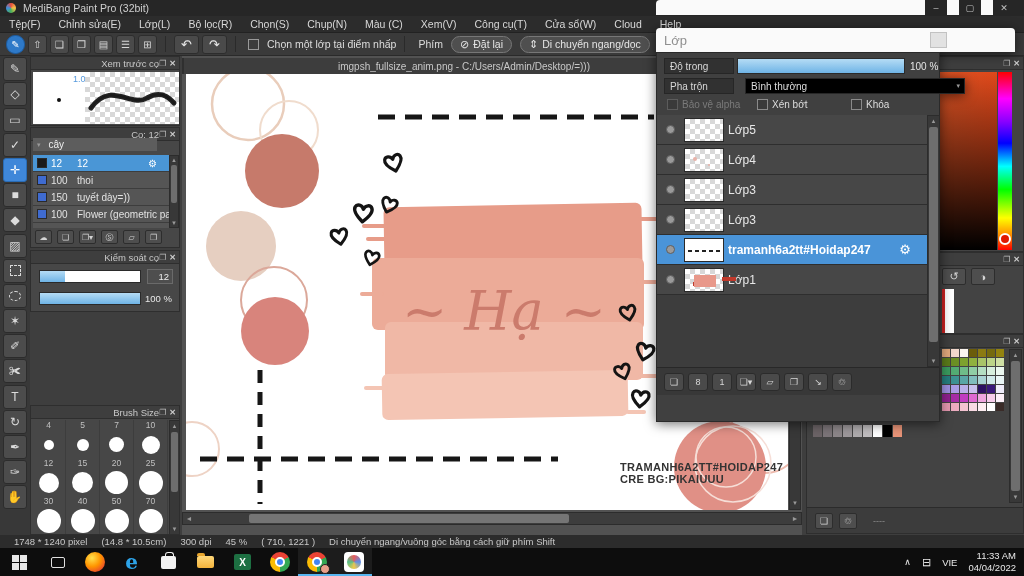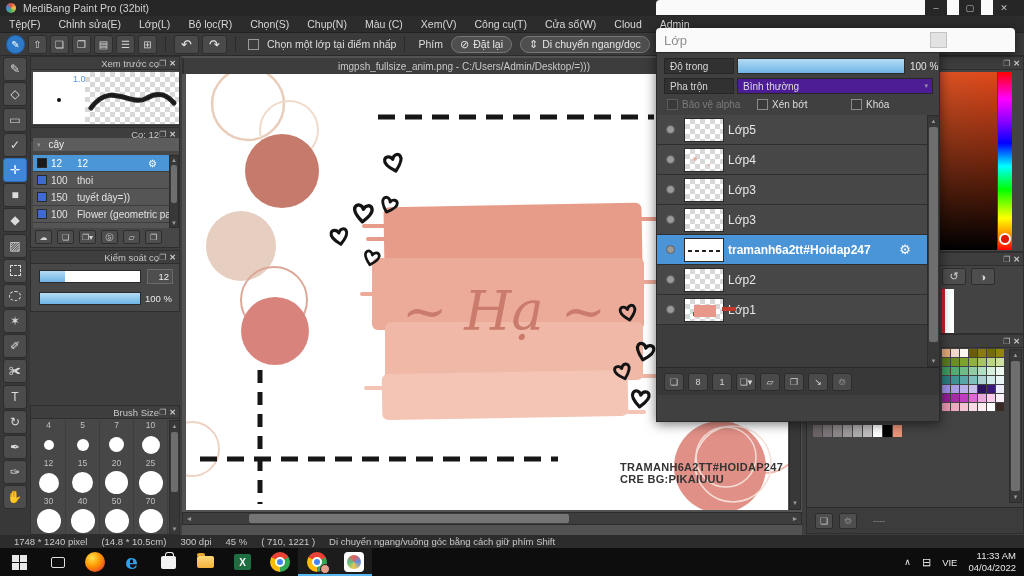--- a/index.html
+++ b/index.html
@@ -144,21 +144,21 @@
       <div class="menu-item">Chỉnh sửa(E)</div>
       <div class="menu-item">Lớp(L)</div>
       <div class="menu-item">Bộ lọc(R)</div>
       <div class="menu-item">Chọn(S)</div>
       <div class="menu-item">Chụp(N)</div>
       <div class="menu-item">Màu (C)</div>
       <div class="menu-item">Xem(V)</div>
       <div class="menu-item">Công cụ(T)</div>
       <div class="menu-item">Cửa sổ(W)</div>
       <div class="menu-item">Cloud</div>
-      <div class="menu-item">Admin</div>
+      <div class="menu-item">Help</div>
     </div>
 
   <div class="abs" id="toolbar2">
     <span style="display:flex;gap:3px;">
 
     <span class="tb-btn active">
           <span class="glyph">✎</span>
         </span>
         <span class="tb-btn">
           <span class="glyph">⇧</span>
@@ -274,21 +274,21 @@
       </div>
     </div>
   </div>
 
   <div class="abs panel" style="left:30px;top:127px;width:150px;height:121px;">
     <div class="phead">
       <span class="ptitle">Cọ: 12</span>
       <span class="pic">❐</span>
       <span class="pic x">✕</span>
     </div>
-    <div style="position:absolute;left:2px;top:10px;width:146px;height:13px;background:#5d5d5d;font-size:10px;color:#eee;display:flex;align-items:center;">
+    <div style="position:absolute;left:2px;top:10px;width:124px;height:13px;background:#5d5d5d;font-size:10px;color:#eee;display:flex;align-items:center;">
       <span style="margin-left:4px;color:#999;font-size:7px;">▾</span>
       <span style="margin-left:8px;">cây</span>
     </div>
     <div style="position:absolute;left:2px;top:27px;width:136px;">
 
         <div class="brush-row selected">
           <span class="brush-chip" style="background: rgb(26, 26, 26);"></span>
           <span class="brush-num">12</span>
           <span class="brush-name">12</span>
           <span class="brush-gear">⚙</span>
@@ -660,21 +660,21 @@
       <span id="lw-title">Lớp</span>
       <span id="lw-sq"></span>
     </div>
     <div id="lw-body">
       <div class="lw-label" style="left:7px;top:5px;width:70px;height:16px;">Độ trong</div>
       <div class="slider-track" style="left:80px;top:5px;width:168px;height:16px;background:#2a2a2a;">
           <div class="slider-fill" style="width:100%;"></div>
         </div>
       <div style="position:absolute;left:253px;top:8px;font-size:10px;color:#e5e5e5;">100 %</div>
       <div class="lw-label" style="left:7px;top:25px;width:70px;height:16px;">Pha trộn</div>
-      <div style="position:absolute;left:80px;top:25px;width:196px;height:16px;background:#4c1d95;border:1px solid #272727;font-size:10px;color:#ddd;display:flex;align-items:center;">
+      <div style="position:absolute;left:88px;top:25px;width:220px;height:16px;background:#000000;border:1px solid #272727;font-size:10px;color:#ddd;display:flex;align-items:center;">
         <span style="margin-left:5px;flex:1;">Bình thường</span>
         <span style="font-size:7px;color:#999;margin-right:4px;">▾</span>
       </div>
       <div class="lw-check dim" style="left:10px;top:46px;">
           <span class="cb"></span>
           <span>Bảo vệ alpha</span>
         </div>
       <div class="lw-check" style="left:100px;top:46px;">
           <span class="cb"></span>
           <span>Xén bớt</span>
@@ -713,26 +713,20 @@
 
           </div>
 
           <div class="layer-row selected">
             <span class="layer-dot"></span>
             <span class="layer-thumb checker dash"></span>
             <span class="layer-name">tramanh6a2tt#Hoidap247</span>
             <span class="layer-gear">⚙</span>
           </div>
 
-          <div class="layer-row">
-            <span class="layer-dot"></span>
-            <span class="layer-thumb checker"></span>
-            <span class="layer-name">Lớp2</span>
-
-          </div>
 
           <div class="layer-row">
             <span class="layer-dot"></span>
             <span class="layer-thumb checker art"></span>
             <span class="layer-name">Lớp1</span>
 
           </div>
         </div>
       <div class="vsb" style="left:270px;top:62px;width:13px;height:252px;">
         <span class="arr" style="top:2px;">▲</span>

